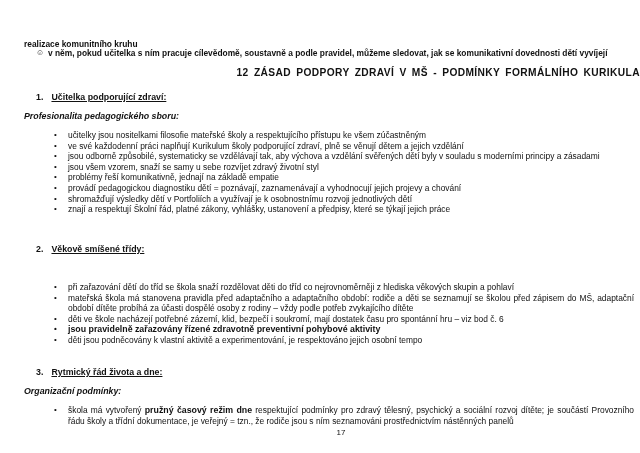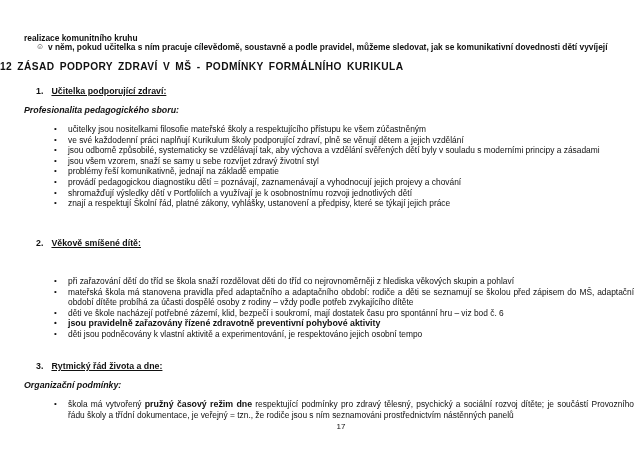--- a/index.html
+++ b/index.html
@@ -1,26 +1,26 @@
 <!DOCTYPE html>
 <html><head>
 <meta charset="utf-8">
 <style>
   html, body { margin: 0; padding: 0; background: #ffffff; }
   body {
     width: 640px; height: 453px; overflow: hidden; position: relative;
     font-family: "Liberation Sans", sans-serif; color: #111; font-size: 8.4px; line-height: 10.6px;
   }
-  .page { position: absolute; left: 0; top: 0; width: 640px; height: 370px; }
+  .page { position: absolute; left: 0; top: 6px; width: 640px; height: 370px; }
   .abs { position: absolute; }
   .intro-line { left: 24px; top: 33px; font-weight: bold; }
   .smile-row { left: 36px; top: 42px; width: 590px; font-weight: bold; display: flex; }
   .smile-icon { width: 10px; flex: 0 0 12px; font-size: 8px; color: #333; }
   .smile-text { flex: 1; text-align: justify; }
-  .title { left: 0; width: 640px; top: 62px; text-align: left; font-weight: bold; font-size: 10.2px; letter-spacing: 0.4px; word-spacing: 2px; }
+  .title { left: 0; width: 640px; top: 62px; text-align: right; font-weight: bold; font-size: 10.2px; letter-spacing: 0.4px; word-spacing: 2px; }
   .section-head { left: 36px; font-weight: bold; font-size: 8.8px; }
   .section-head .num { display: inline-block; width: 13px; }
   .section-head .lbl { text-decoration: underline; }
   .subhead { left: 24px; font-weight: bold; font-style: italic; font-size: 8.8px; }
   ul.bullets { position: absolute; left: 46px; width: 580px; margin: 8px; padding: 0; list-style: none; }
   ul.bullets li { position: relative; padding-left: 14px; text-align: justify; }
   ul.bullets li::before { content: "•"; position: absolute; left: 0; top: 0; font-size: 8px; }
   ul.bullets li.bold { font-weight: bold; font-size: 8.8px; }
   .b { font-weight: bold; font-size: 8.8px; }
   .page-num { left: 0; width: 640px; top: 422px; text-align: center; font-size: 8px; margin-left: 21px; }
@@ -50,21 +50,21 @@
     <li>jsou odborně způsobilé, systematicky se vzdělávají tak, aby výchova a vzdělání svěřených dětí byly v souladu s moderními principy a zásadami</li>
     <li>jsou všem vzorem, snaží se samy u sebe rozvíjet zdravý životní styl</li>
     <li>problémy řeší komunikativně, jednají na základě empatie</li>
     <li>provádí pedagogickou diagnostiku dětí = poznávají, zaznamenávají a vyhodnocují jejich projevy a chování</li>
     <li>shromažďují výsledky dětí v Portfoliích a využívají je k osobnostnímu rozvoji jednotlivých dětí</li>
     <li>znají a respektují Školní řád, platné zákony, vyhlášky, ustanovení a předpisy, které se týkají jejich práce</li>
   </ul>
 
   <div class="abs section-head" style="top:238px;">
     <span class="num">2.</span>
-    <span class="lbl">Věkově smíšené dítě:</span>
+    <span class="lbl">Věkově smíšené třídy:</span>
   </div>
   <ul class="bullets" style="top:268px;">
     <li>při zařazování dětí do tříd se škola snaží rozdělovat děti do tříd co nejrovnoměrněji z hlediska věkových skupin a pohlaví</li>
     <li>mateřská škola má stanovena pravidla před adaptačního a adaptačního období: rodiče a děti se seznamují se školou před zápisem do MŠ, adaptační období dítěte probíhá za účasti dospělé osoby z rodiny – vždy podle potřeb zvykajícího dítěte</li>
     <li>děti ve škole nacházejí potřebné zázemí, klid, bezpečí i soukromí, mají dostatek času pro spontánní hru – viz bod č. 6</li>
     <li class="bold">jsou pravidelně zařazovány řízené zdravotně preventivní pohybové aktivity</li>
     <li>děti jsou podněcovány k vlastní aktivitě a experimentování, je respektováno jejich osobní tempo</li>
   </ul>
 
   <div class="abs section-head" style="top:361px;">

